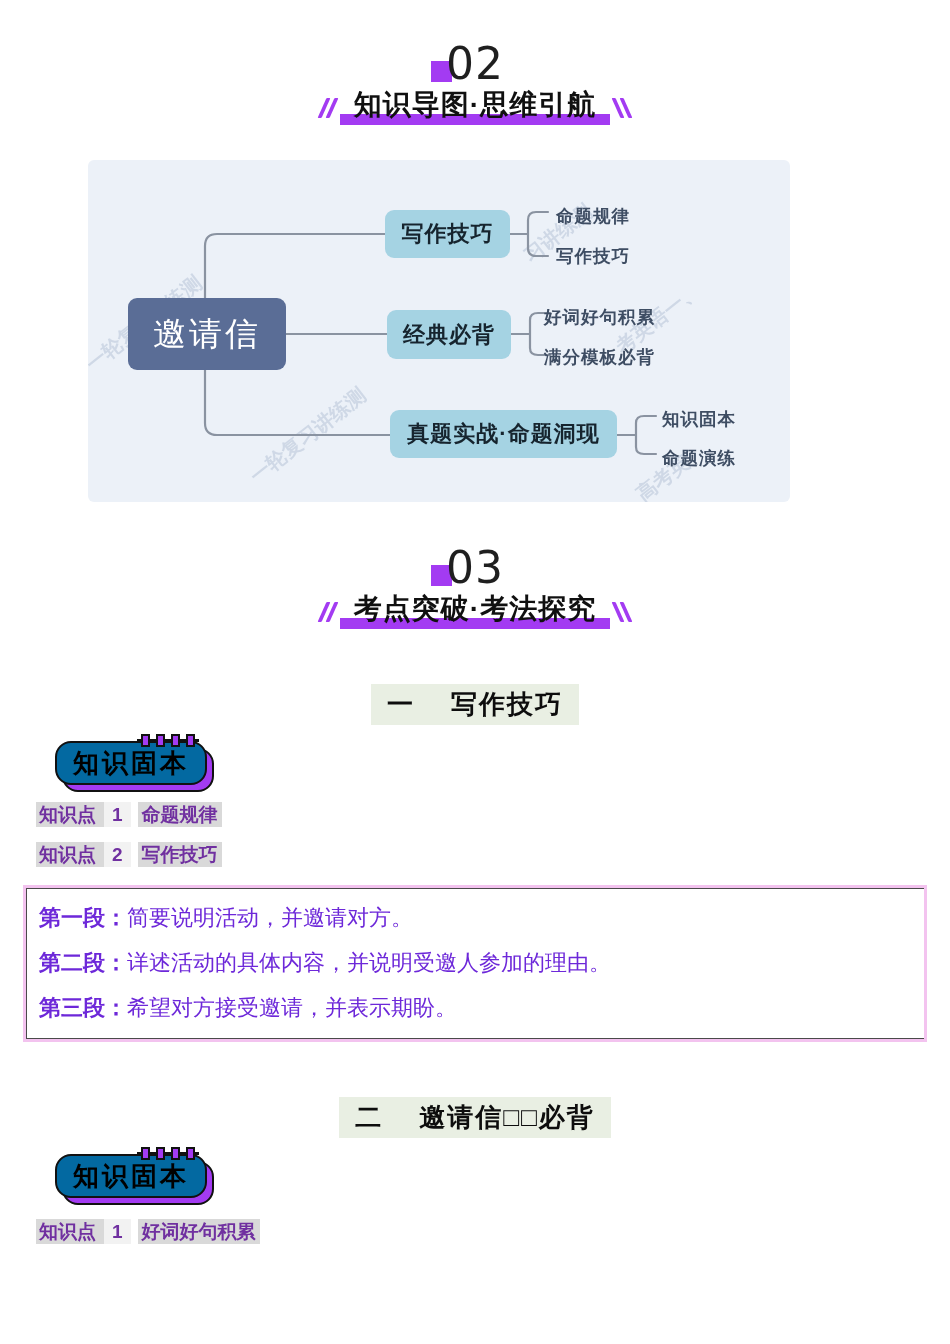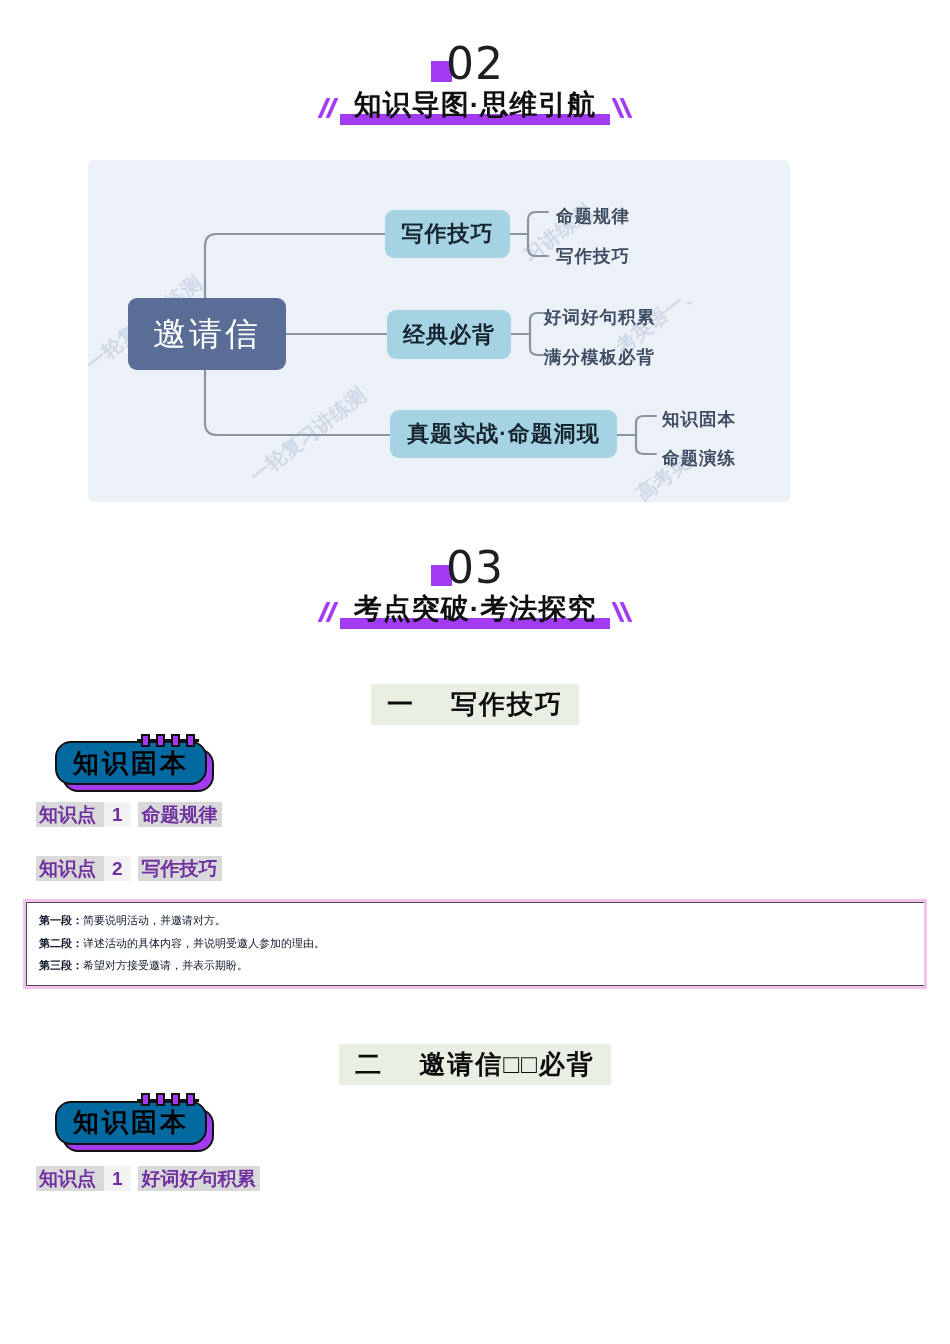--- a/index.html
+++ b/index.html
@@ -66,21 +66,21 @@
   .kp{color:var(--purple-dark)}
   .kp-label{background:var(--gray-hl);padding:2px 8px 2px 3px}
   .kp-num{background:#F2F2F2;padding:2px 8px}
   .kp-name{background:var(--gray-hl);padding:2px 4px;margin-left:7px}
 
   
   .para{margin:8px 36px 0;font-family:"Liberation Serif","DejaVu Serif",serif;font-size:17px;line-height:1.78;color:#000;text-indent:2em;text-align:justify}
 
   
   .pinkbox{margin:20px 26px 0;border:1px solid #4a4a4a;border-right:none;outline:3.5px solid var(--pink);padding:6px 12px 8px;background:#fff}
-  .boxrow{font-size:11px;line-height:2.05;color:#0f172a}
+  .boxrow{font-size:22px;line-height:2.05;color:#6d28d9}
   .boxlabel{font-weight:bold;font-family:"Liberation Sans",sans-serif}
   .boxtext{font-family:"Liberation Serif","DejaVu Serif",serif}
 
   .mt-sec03{margin-top:44px}
   .mt-ch1{margin-top:56px}
   .mt-ch2{margin-top:58px}
   .mt-badge{margin-top:16px}
   .mt-badge2{margin-top:16px}
 </style>
 </head>
@@ -171,21 +171,21 @@
         <i></i>
       </div>
     <div class="badge-face">知识固本</div>
   </div>
 
   <div class="kp-row">
     <span class="kp kp-label">知识点</span><span class="kp kp-num">1</span><span class="kp kp-name">命题规律</span>
   </div>
 
 
-  <div class="kp-row" style="margin-top:26px">
+  <div class="kp-row" style="margin-top:12px">
     <span class="kp kp-label">知识点</span><span class="kp kp-num">2</span><span class="kp kp-name">写作技巧</span>
   </div>
 
   <div class="pinkbox">
     <div class="boxrow">
       <span class="boxlabel">第一段：</span><span class="boxtext">简要说明活动，并邀请对方。</span>
     </div>
     <div class="boxrow">
       <span class="boxlabel">第二段：</span><span class="boxtext">详述活动的具体内容，并说明受邀人参加的理由。</span>
     </div>

